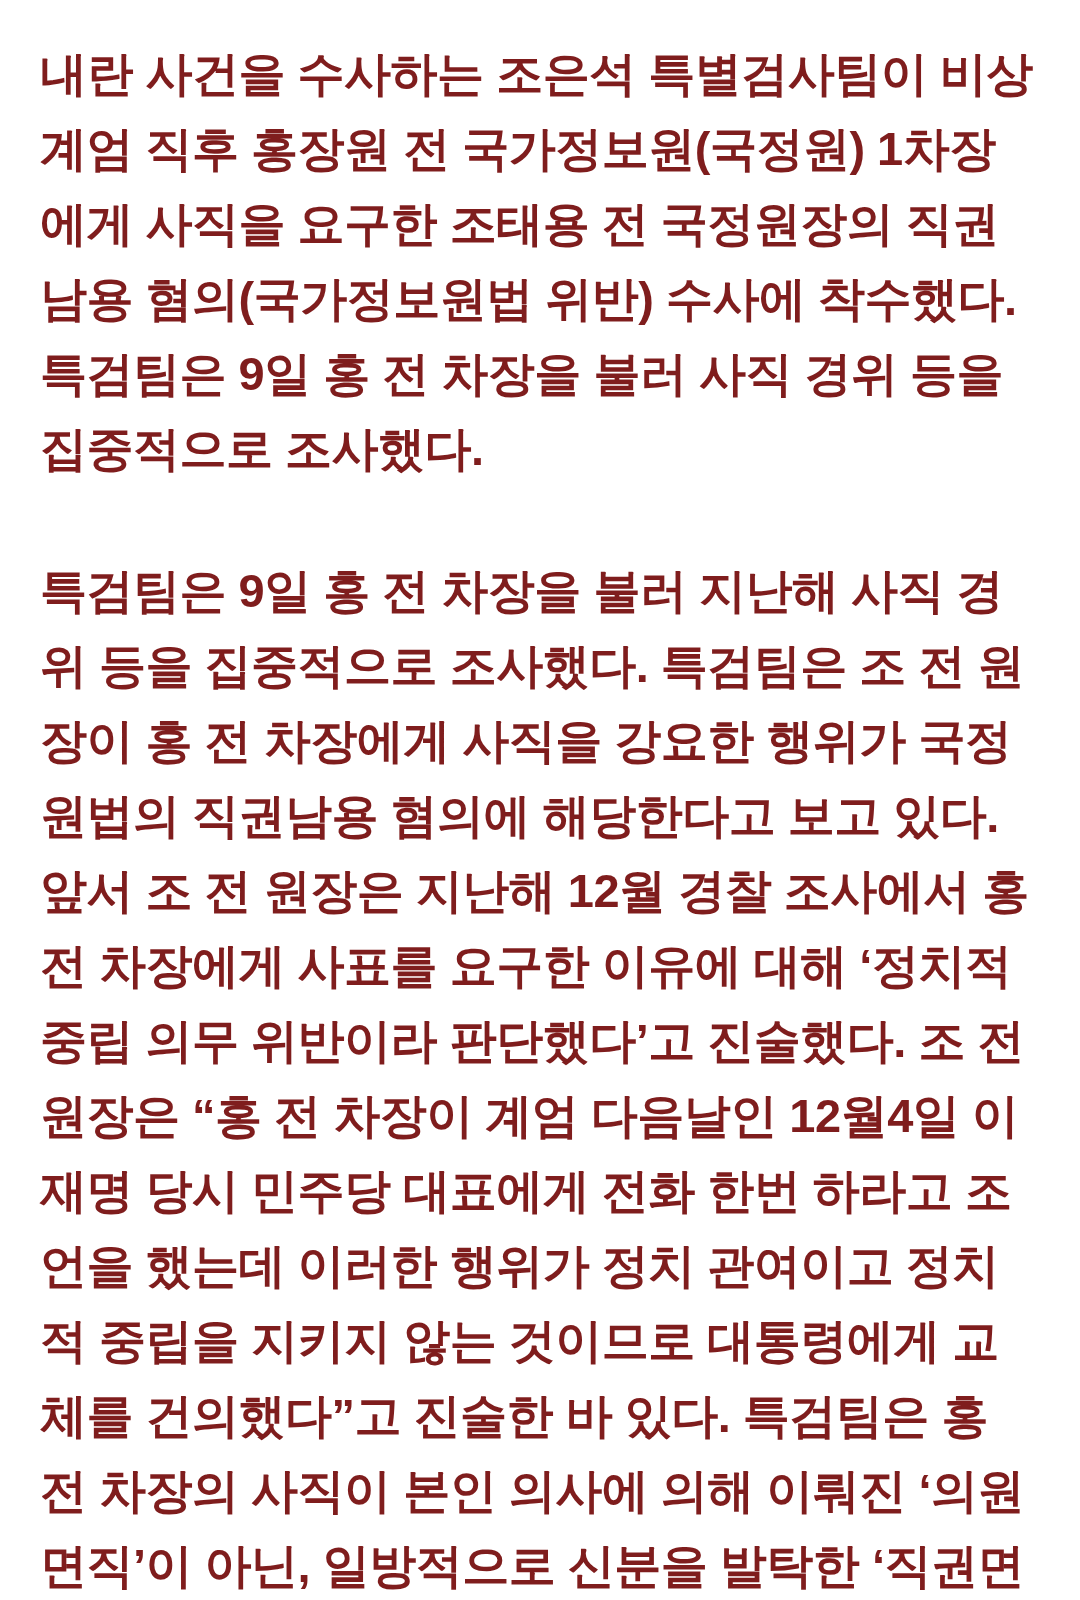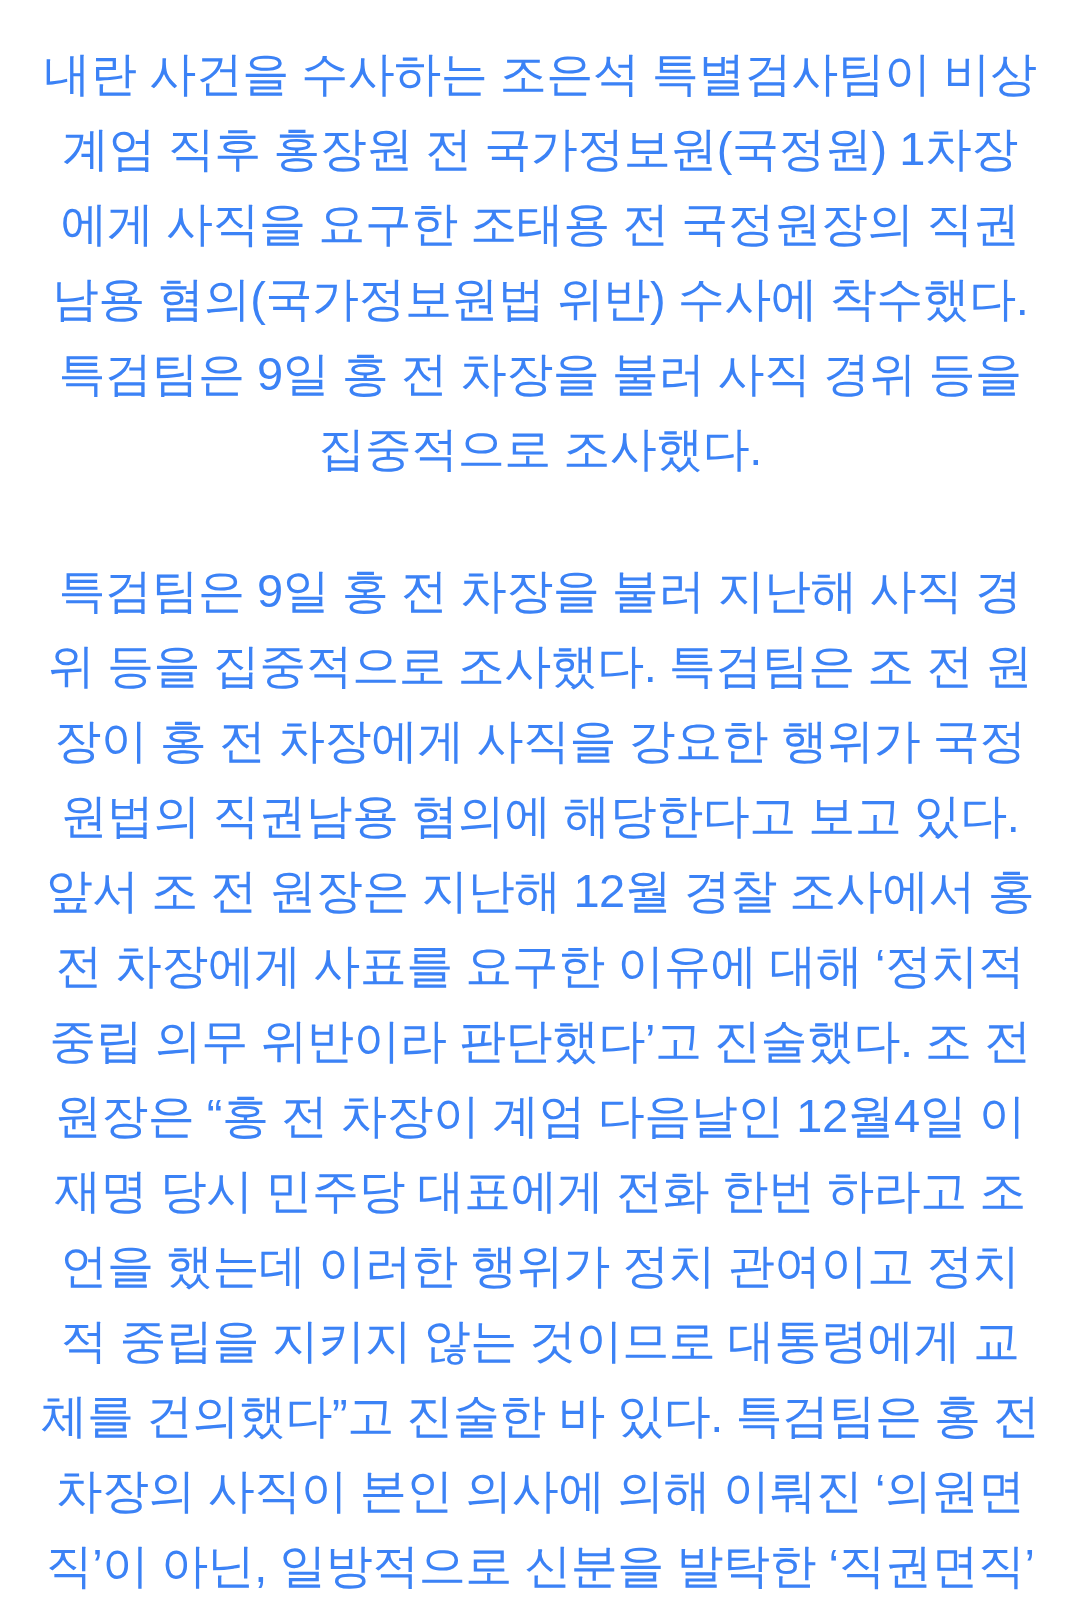--- a/index.html
+++ b/index.html
@@ -16,24 +16,25 @@
   .article-body {
     box-sizing: border-box;
     width: 1080px;
     padding: 36px 40px 0 40px;
   }
   .article-body p {
     margin: 0 0 67px 0;
     font-size: 47px;
     line-height: 75px;
     letter-spacing: -0.5px;
-    color: #3b82f6;
-    text-align: center;
+    color: #7f1d1d;
+    text-align: left;
     word-break: break-all;
     white-space: normal;
+    font-weight: bold;
   }
   .article-body p:last-child {
     margin-bottom: 0;
   }
 </style>
 </head>
 <body>
 
 <div class="article-body">
   <p>내란 사건을 수사하는 조은석 특별검사팀이 비상계엄 직후 홍장원 전 국가정보원(국정원) 1차장에게 사직을 요구한 조태용 전 국정원장의 직권남용 혐의(국가정보원법 위반) 수사에 착수했다. 특검팀은 9일 홍 전 차장을 불러 사직 경위 등을 집중적으로 조사했다.</p>

